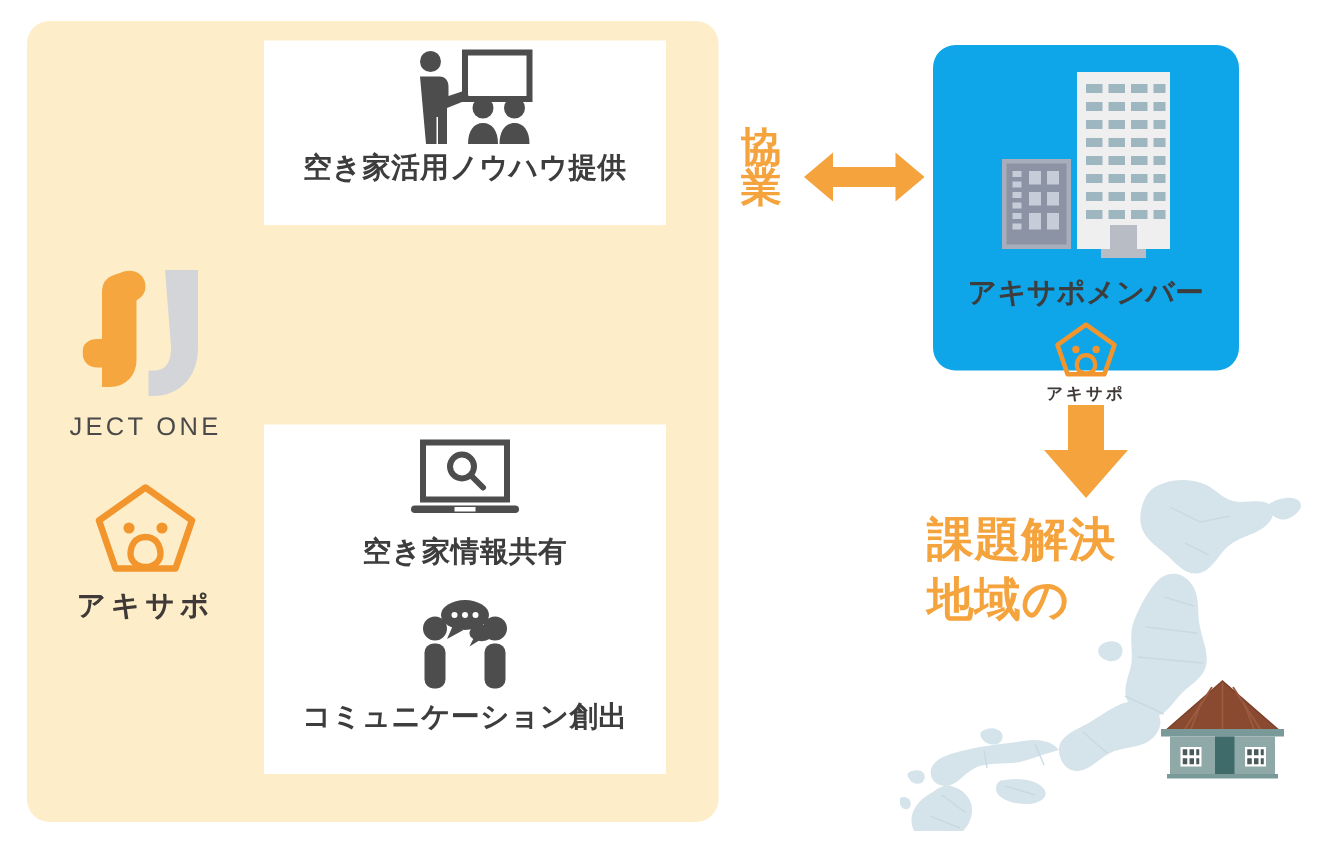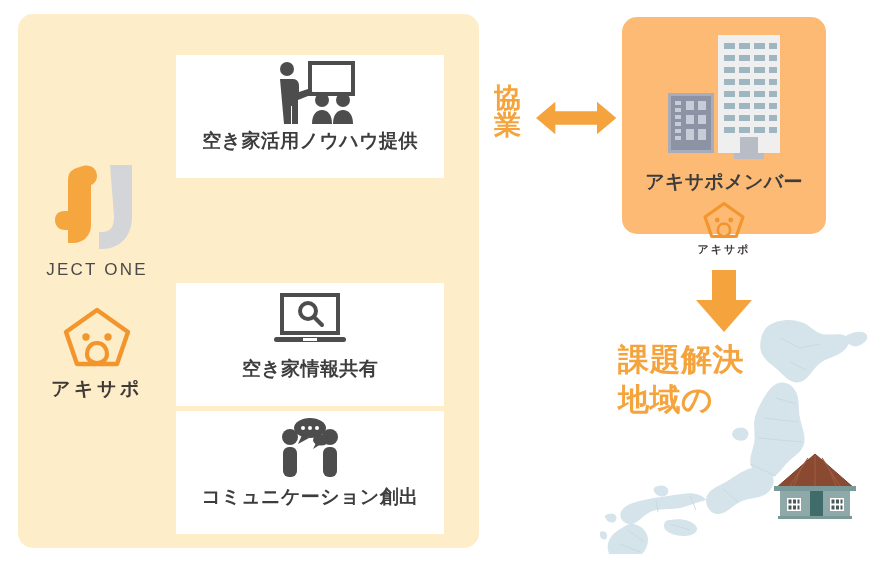--- a/index.html
+++ b/index.html
@@ -8,64 +8,64 @@
     font-family:"Liberation Sans","DejaVu Sans",sans-serif;
   }
   #stage{position:absolute;inset:0;width:895px;height:562px;}
 
   
   #left-panel{
     position:absolute;left:18px;top:14px;width:461px;height:534px;
     background:#fdeec9;border-radius:15px;
   }
   #brand-col{
-    position:absolute;left:18px;top:14px;width:158px;height:534px;
+    position:absolute;left:18px;top:29px;width:158px;height:534px;
     display:flex;flex-direction:column;align-items:center;justify-content:center;
     gap:26px;
   }
   .brand-block{display:flex;flex-direction:column;align-items:center;}
   #jectone-mark{width:84px;height:92px;display:block;}
   #jectone-word{
     font-size:17px;letter-spacing:2.2px;color:#4a4a4a;margin-top:7px;
     font-family:"Liberation Sans",sans-serif;
   }
   #akisapo-mark-left{width:70px;height:62px;display:block;}
   #akisapo-word-left{
     font-size:19px;font-weight:bold;letter-spacing:3.5px;color:#3f3a37;margin-top:8px;
   }
 
   
   .card{
     position:absolute;left:176px;width:268px;height:123px;background:#ffffff;
     display:flex;flex-direction:column;align-items:center;justify-content:flex-start;
   }
-  #card-0{top:27px;margin-top:28px;}
+  #card-0{top:27px;}
   #card-1{top:155px;}
   #card-2{top:283px;}
-  #card-3{top:411px;}
+  #card-3{top:393px;}
   .card-icon{height:74px;display:flex;align-items:center;justify-content:center;}
   .card-label{
     font-size:19px;font-weight:bold;color:#3d3d3d;letter-spacing:.4px;
     line-height:1;margin-top:2px;
   }
 
   
   #collab{
     position:absolute;left:494px;top:62px;width:122px;height:100px;
     display:flex;flex-direction:row;align-items:center;
   }
   #collab-label{
     font-size:27px;font-weight:bold;color:#f5a33c;letter-spacing:1px;line-height:1;
   }
   #collab-arrow{margin-top:12px;display:block;}
 
   
   #right-panel{
-    position:absolute;left:622px;top:17px;width:204px;height:217px;
-    background:#fdba74;border-radius:15px;
+    position:absolute;left:622px;top:30px;width:204px;height:217px;
+    background:#0ea5e9;border-radius:15px;
   }
   #buildings{position:absolute;left:40px;top:14px;display:block;}
   #member-label{
     position:absolute;left:0;top:152px;width:204px;text-align:center;
     font-size:19px;font-weight:bold;color:#3d3d3d;letter-spacing:.3px;
   }
   #akisapo-right{
     position:absolute;left:0;top:184px;width:204px;
     display:flex;flex-direction:column;align-items:center;
   }

